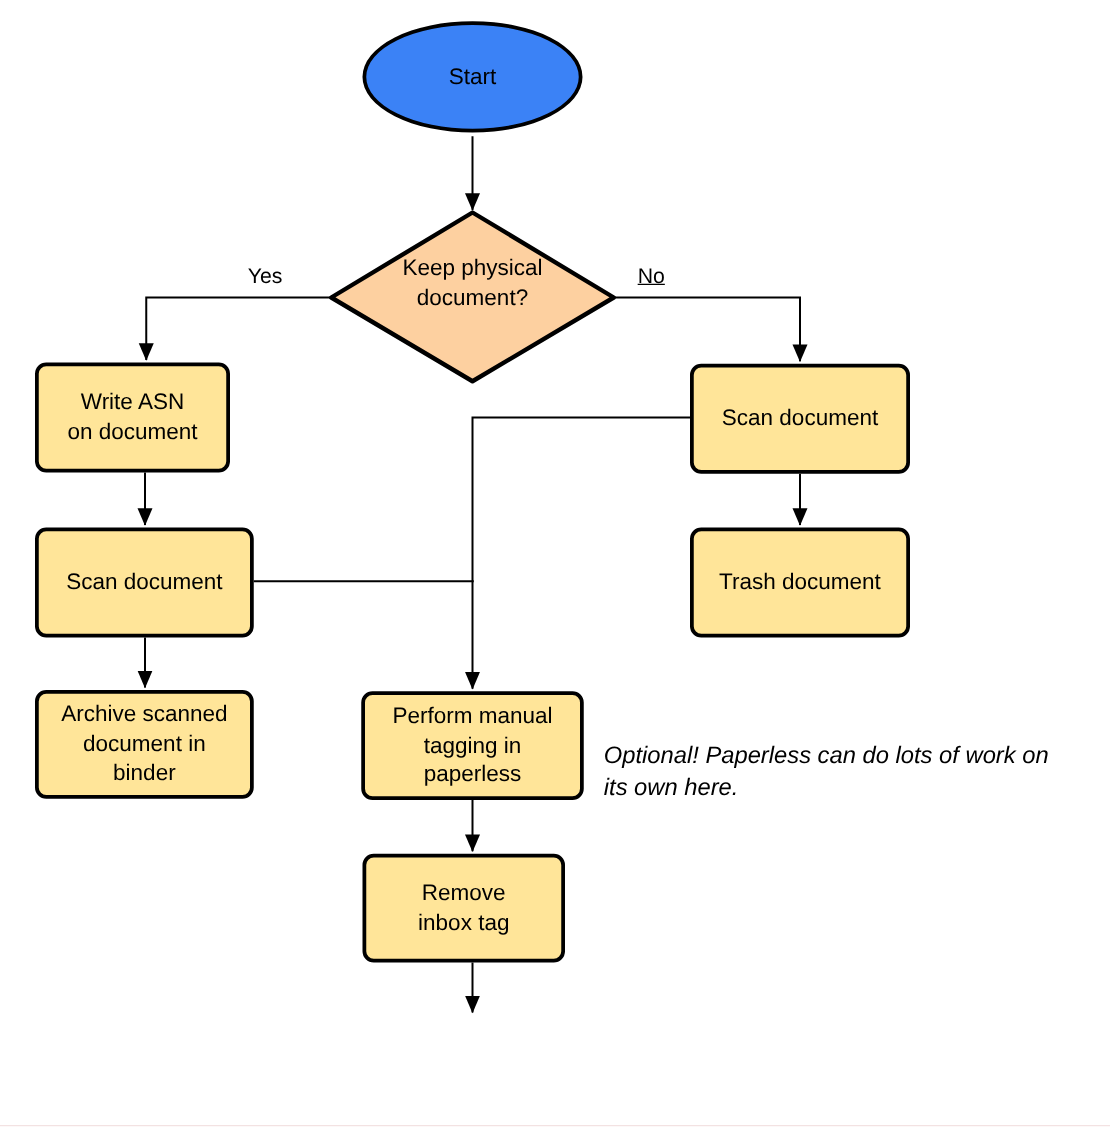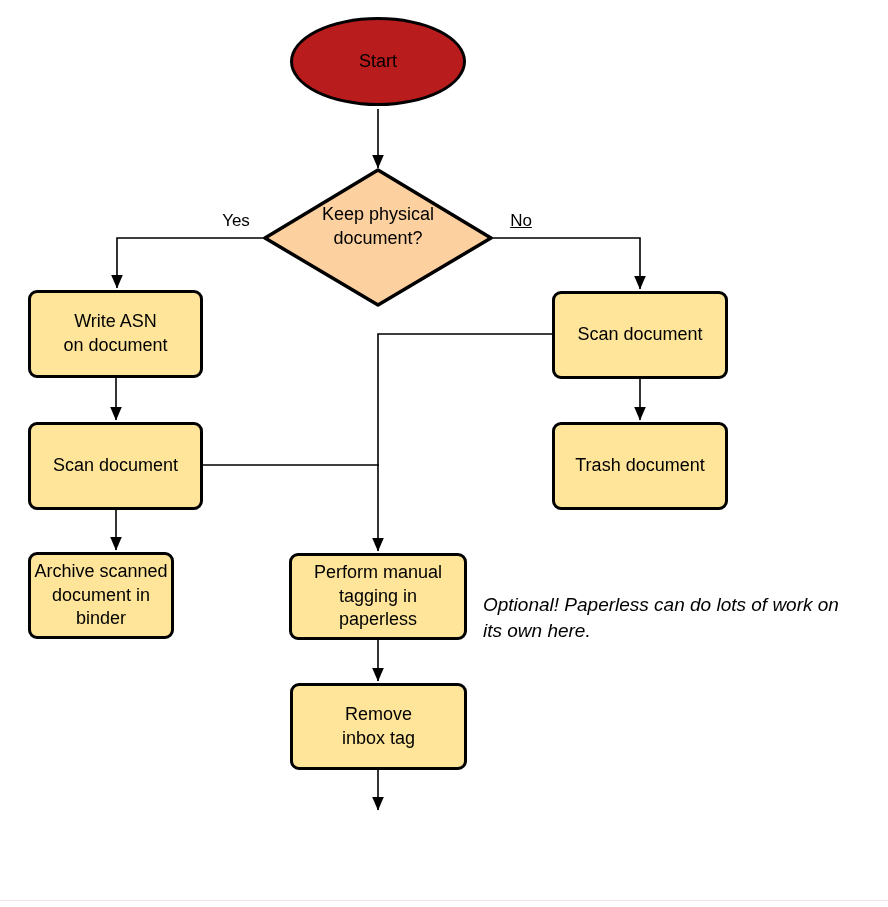--- a/index.html
+++ b/index.html
@@ -32,21 +32,21 @@
     line-height: 1.32;
     box-sizing: border-box;
   }
   .node span { white-space: pre-line; }
   .rect {
     background: #ffe599;
     border: 3px solid #000000;
     border-radius: 9px;
   }
   .ellipse {
-    background: #b91c1c;
+    background: #3b82f6;
     border: 3px solid #000000;
     border-radius: 50%;
   }
   .decision-label {
     position: absolute;
     display: flex;
     align-items: center;
     justify-content: center;
     text-align: center;
     font-size: 18px;
@@ -107,56 +107,56 @@
 
   <div class="node ellipse" style="left:290px; top:17px; width:176px; height:89px;">
     <span>Start</span>
   </div>
 
   <div class="decision-label" style="left:278px; top:190px; width:200px; height:74px;">
     <span>Keep physical
 document?</span>
   </div>
 
-  <div class="node rect" style="left:28px; top:290px; width:175px; height:88px;">
+  <div class="node rect" style="left:28px; top:290px; width:156px; height:88px;">
     <span>Write ASN
 on document</span>
   </div>
 
   <div class="node rect" style="left:28px; top:422px; width:175px; height:88px;">
     <span>Scan document</span>
   </div>
 
-  <div class="node rect" style="left:28px; top:552px; width:146px; height:87px;">
+  <div class="node rect" style="left:28px; top:552px; width:175px; height:87px;">
     <span>Archive scanned
 document in
 binder</span>
   </div>
 
   <div class="node rect" style="left:552px; top:291px; width:176px; height:88px;">
     <span>Scan document</span>
   </div>
 
   <div class="node rect" style="left:289px; top:553px; width:178px; height:87px;">
     <span>Perform manual
 tagging in
 paperless</span>
   </div>
 
   <div class="node rect" style="left:552px; top:422px; width:176px; height:88px;">
     <span>Trash document</span>
   </div>
 
-  <div class="node rect" style="left:290px; top:683px; width:177px; height:87px;">
+  <div class="node rect" style="left:290px; top:683px; width:162px; height:87px;">
     <span>Remove
 inbox tag</span>
   </div>
 
 
-  <div class="edge-label" style="left:236px; top:221px;text-align:center;">Yes</div>
+  <div class="edge-label" style="left:212px; top:221px;text-align:center;">Yes</div>
   <div class="edge-label" style="left:521px; top:221px;text-decoration:underline;">No</div>
 
   <div class="annotation" style="left:483px; top:592px; width:410px;">Optional! Paperless can do lots of work on
 its own here.</div>
 
   <div class="bottom-rule"></div>
 
 </div>
 
 </body></html>

